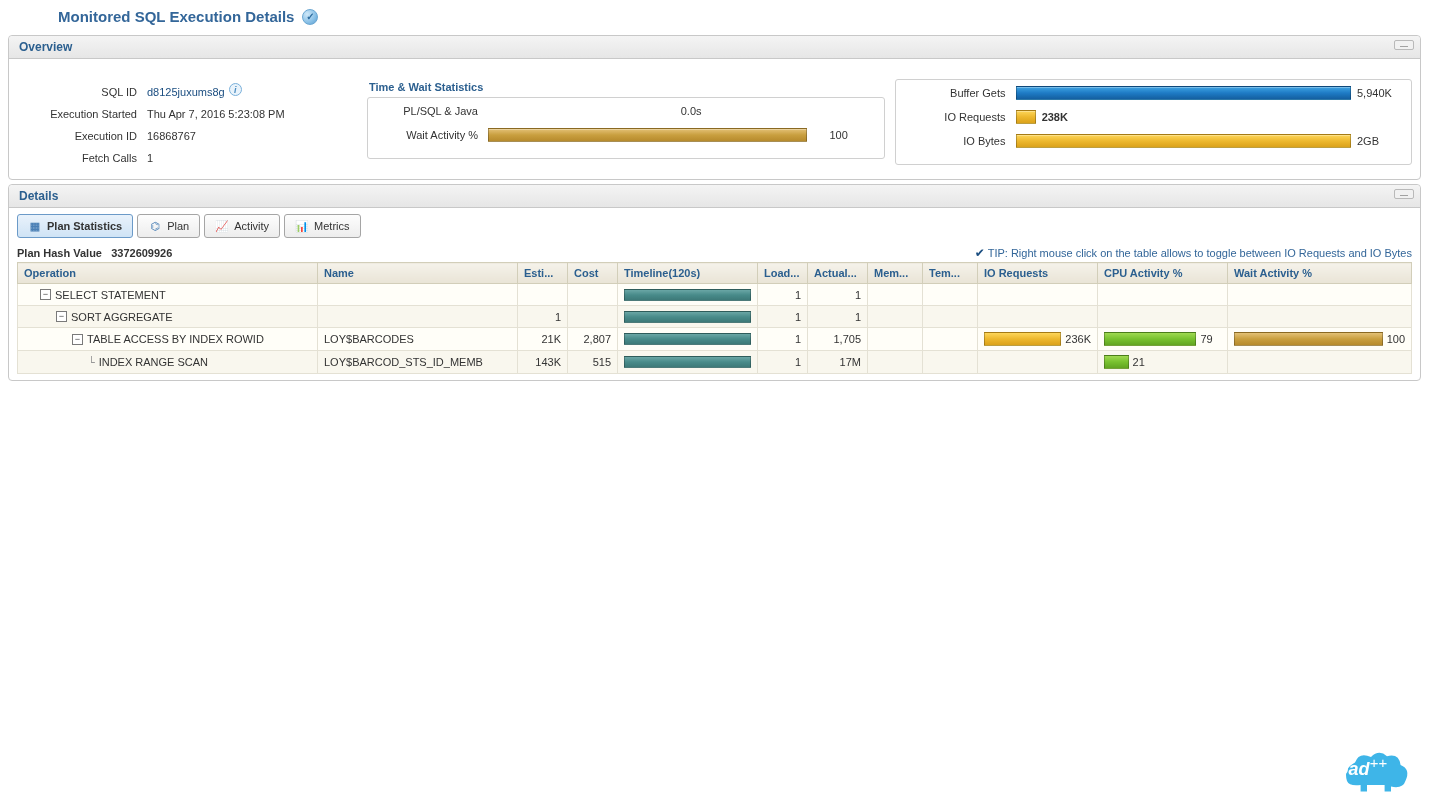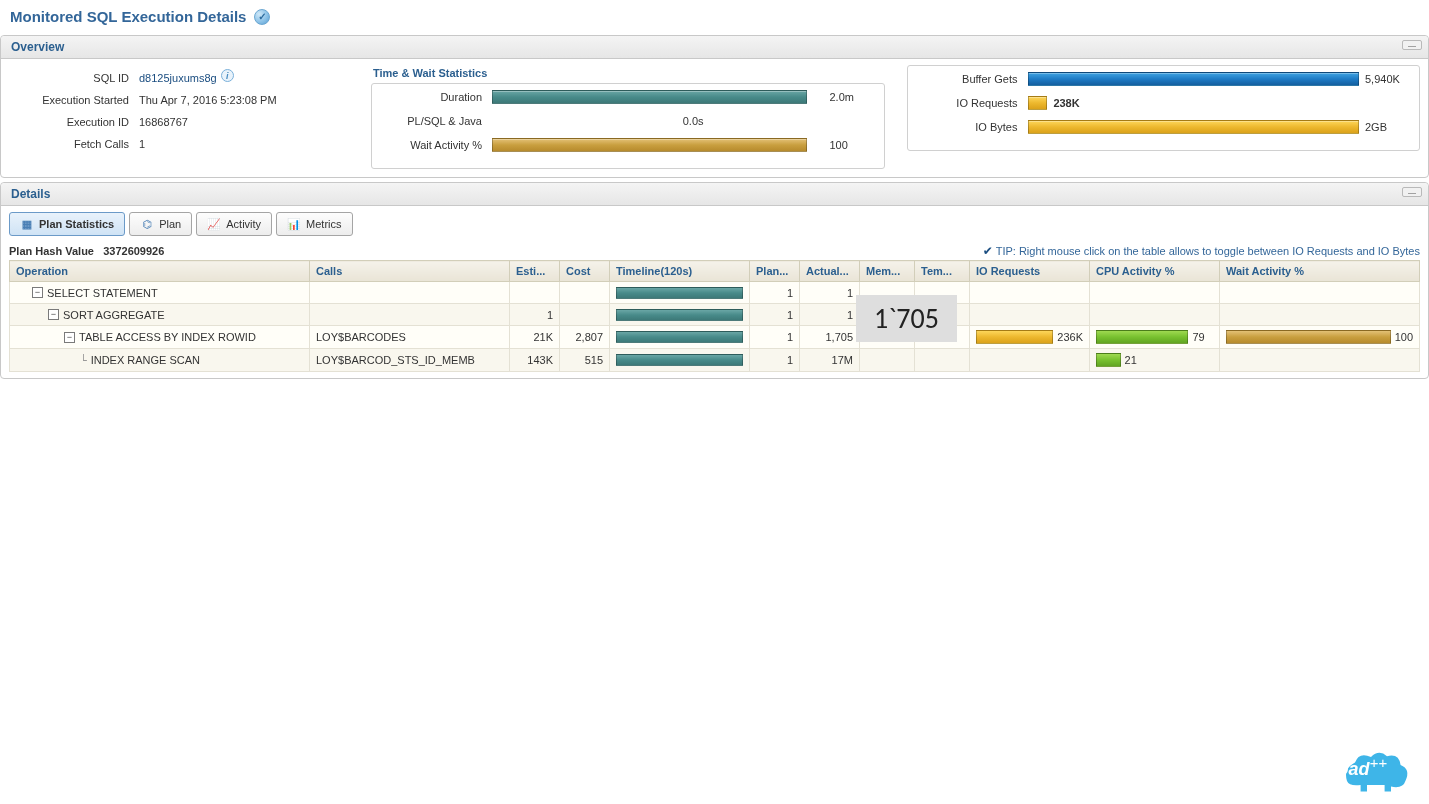--- a/index.html
+++ b/index.html
@@ -12,35 +12,36 @@
     width: 1429px;
   }
   .page-title {
     color: #336699;
     font-size: 15px;
     font-weight: bold;
     padding: 8px 10px 6px 10px;
     display: flex;
     align-items: center;
     gap: 8px;
+    margin-left: 48px;
   }
   .blue-check {
     width: 16px; height: 16px;
     border-radius: 50%;
     background: radial-gradient(circle at 30% 30%, #cfe8f8, #87bfe6 60%, #5a9ccf);
     border: 1px solid #6ba7d2;
     display: inline-flex;
     align-items: center; justify-content: center;
     font-size: 10px;
     color: #2c6b9e;
   }
   .panel {
     border: 1px solid #c8c8c8;
     border-radius: 4px;
-    margin: 4px 0;
+    margin: 4px 8px;
     background: #fff;
   }
   .panel-h {
     background: linear-gradient(#f4f4f4, #e6e6e6);
     border-bottom: 1px solid #c8c8c8;
     color: #2b5f8f;
     font-weight: bold;
     font-size: 12px;
     padding: 4px 10px;
     border-radius: 4px 4px 0 0;
@@ -55,22 +56,22 @@
     border-radius: 2px;
     background: #f1f1f1;
     display: flex;
     align-items: center;
     justify-content: center;
     font-size: 8px;
     color: #888;
   }
   .overview-body {
     display: flex;
-    padding: 6px 8px 8px 8px;
-    gap: 22px;
+    padding: 20px 8px 8px 8px;
+    gap: 10px;
   }
   .kv-block {
     flex: 0 0 340px;
     padding-top: 4px;
   }
   .kv-row {
     display: flex;
     margin-bottom: 4px;
     line-height: 18px;
   }
@@ -310,27 +311,20 @@
       <div class="kv-row">
           <div class="kv-label">Fetch Calls</div>
         <div class="kv-value">1</div>
         </div>
     </div>
 
     <div style="flex:1 1 520px">
       <div class="sub-box-h">Time &amp; Wait Statistics</div>
       <div class="sub-box">
         <div class="sub-box-body">
-          <div class="stat-row">
-            <div class="stat-label">Duration</div>
-            <div class="stat-bar-wrap">
-                <div class="stat-bar bar-teal" style="width:95%"></div>
-              </div>
-            <div class="stat-val">2.0m</div>
-          </div>
           <div class="stat-row">
             <div class="stat-label">PL/SQL &amp; Java</div>
             <div class="stat-bar-wrap"></div>
             <div class="stat-val" style="flex:1;padding-left:0">0.0s</div>
           </div>
           <div class="stat-row">
             <div class="stat-label">Wait Activity %</div>
             <div class="stat-bar-wrap">
                 <div class="stat-bar bar-tan" style="width:95%"></div>
               </div>
@@ -404,25 +398,25 @@
       <span>
         <span class="tip-chk">✔</span>
         <span>TIP: Right mouse click on the table allows to toggle between IO Requests and IO Bytes</span>
       </span>
     </div>
 
     <table class="plan">
       <thead>
         <tr>
           <th style="width:300px">Operation</th>
-          <th style="width:200px">Calls</th>
+          <th style="width:200px">Name</th>
           <th style="width:50px">Esti...</th>
           <th style="width:50px">Cost</th>
           <th style="width:140px">Timeline(120s)</th>
-          <th style="width:50px">Plan...</th>
+          <th style="width:50px">Load...</th>
           <th style="width:60px">Actual...</th>
           <th style="width:55px">Mem...</th>
           <th style="width:55px">Tem...</th>
           <th style="width:120px">IO Requests</th>
           <th style="width:130px">CPU Activity %</th>
           <th>Wait Activity %</th>
         </tr>
       </thead>
       <tbody>
         <tr>
@@ -530,21 +524,20 @@
                 <div class="cellbar-sm bar-green" style="width:21%"></div>
                 <span>21</span>
               </div>
             </td>
           <td></td>
         </tr>
       </tbody>
     </table>
   </div>
 
-  <div class="annotation" style="top:112px; left:855px">1`705</div>
   <div class="annotation" style="top:218px; left:855px">17M</div>
 </div>
 
 <div class="logo">
   <div class="bear">
     <svg viewBox="0 0 100 60" width="80" height="50">
       <path fill="#3eb5e8" d="M15 45 Q10 30 25 22 Q30 8 45 15 Q55 5 65 14 Q80 10 82 25 Q95 30 88 45 Q85 55 70 52 L70 58 L62 58 L62 50 L40 50 L40 58 L32 58 L32 50 Q18 52 15 45 Z"></path>
     </svg>
   </div>
   <div style="position:absolute; bottom:14px; right:28px; color:#fff; font-family: Arial">

